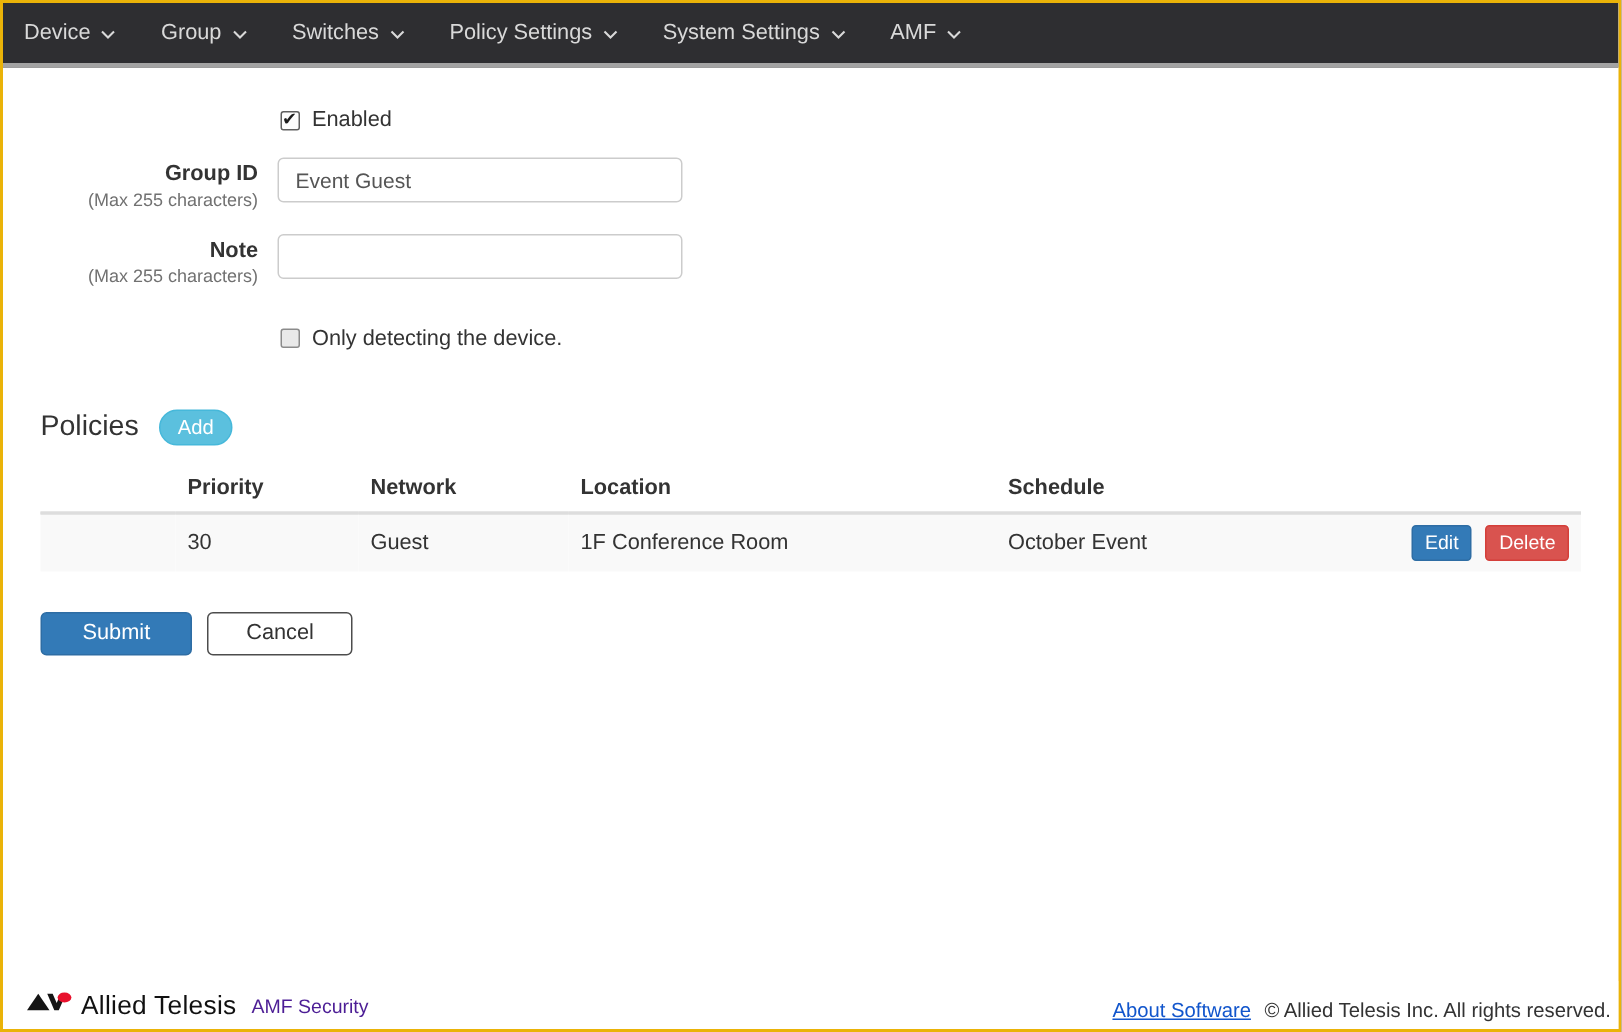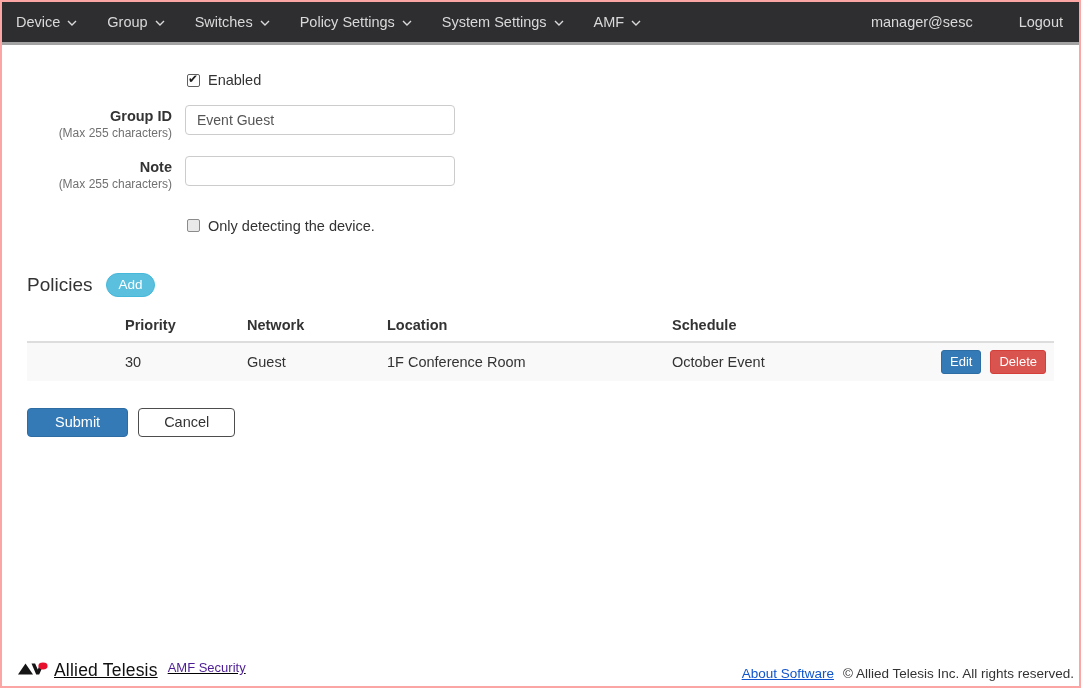--- a/index.html
+++ b/index.html
@@ -1,21 +1,21 @@
 <!DOCTYPE html>
 <html><head>
 <meta charset="utf-8">
 <style>
   * { margin: 0; padding: 0; box-sizing: border-box; }
   html, body { background: #888; }
   body { font-family: "Liberation Sans", sans-serif; }
 
   .window {
     width: 1081px; height: 688px;
-    border: 2px solid #fca5a5;
+    border: 2px solid #eab308;
     background: #fff;
     position: relative;
     overflow: hidden;
   }
 
   
   .navbar {
     height: 43px;
     background: #2e2e31;
     border-bottom: 3px solid #a3a3a3;
@@ -180,21 +180,21 @@
   .footer {
     position: absolute;
     left: 0; right: 0; bottom: 0;
     height: 32px;
     display: flex;
     align-items: flex-end;
     justify-content: space-between;
     padding: 0 5px 5px 16px;
     background: #fff;
   }
-  .footer-left { display: flex; align-items: flex-start; gap: 10px; text-decoration: underline; }
+  .footer-left { display: flex; align-items: center; gap: 10px; }
   .brand { display: flex; align-items: center; gap: 6px; }
   .brand-name { font-size: 17.5px; color: #111; font-weight: 500; letter-spacing: .2px; }
   .product-name { font-size: 13px; color: #4c1d95; padding-bottom: 1px; }
   .footer-right { display: flex; align-items: flex-end; gap: 9px; }
   .about-link { font-size: 13.5px; color: #1155cc; text-decoration: underline; cursor: pointer; }
   .copyright { font-size: 13.5px; color: #333; }
 </style>
 </head>
 <body>
 
@@ -243,24 +243,20 @@
           </span>
       </div>
       <div class="nav-item">
         <span>AMF</span>
         <span>
             <svg width="10" height="6" viewBox="0 0 10 6">
               <path d="M1 1l4 4 4-4" stroke="#d9d9d9" stroke-width="1.4" fill="none"></path>
             </svg>
           </span>
       </div>
-    </div>
-    <div class="nav-right">
-      <span class="nav-user">manager@sesc</span>
-      <span class="nav-logout">Logout</span>
     </div>
   </div>
 
   <div class="content">
 
     <div class="check-row first">
       <input type="checkbox" id="cb-enabled" checked="" style="">
       <label for="cb-enabled" class="check-label">Enabled</label>
     </div>
 

